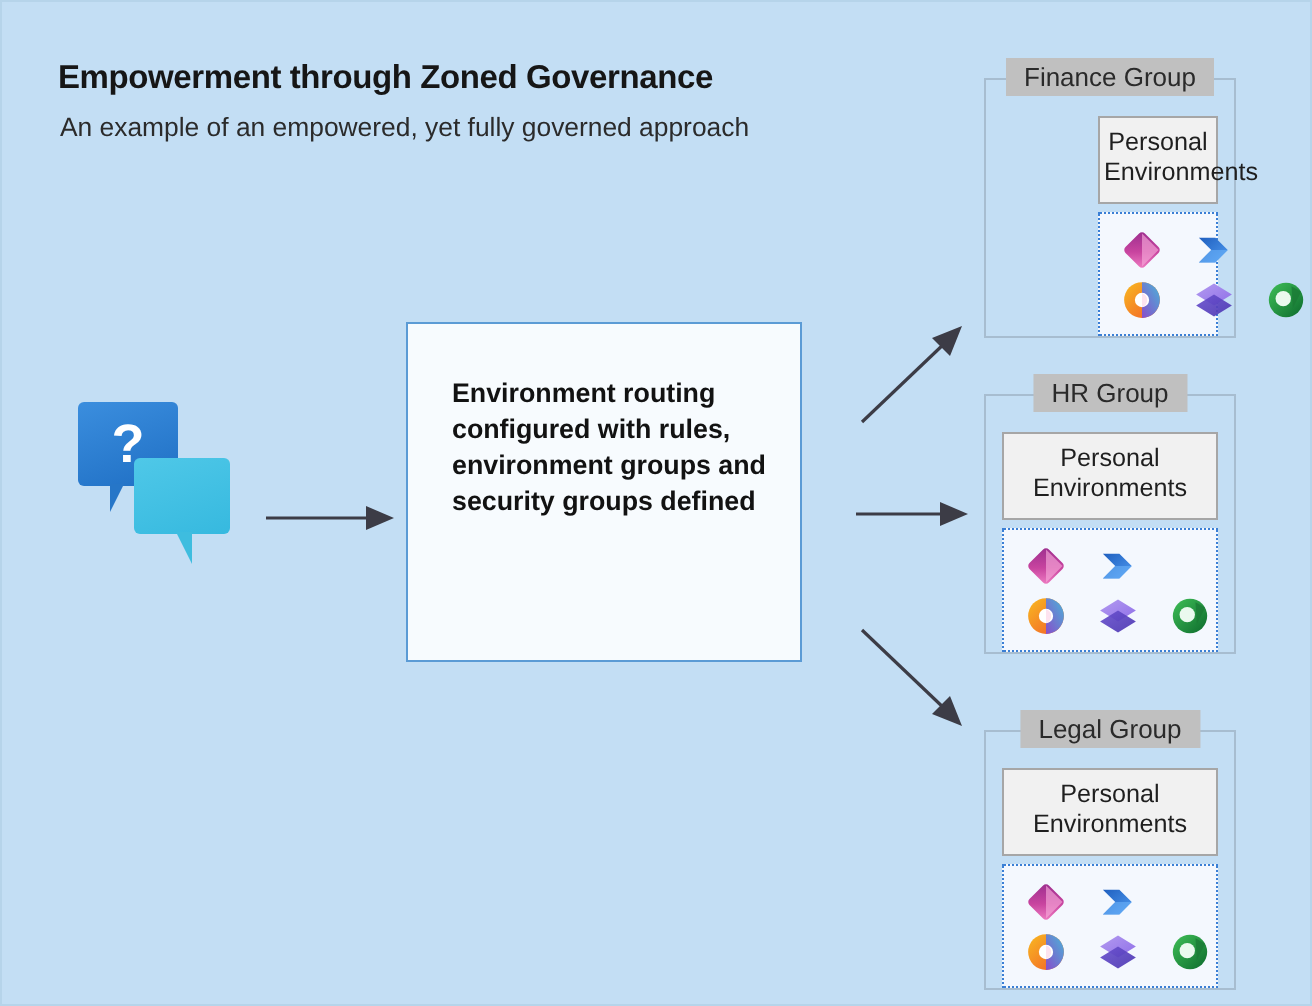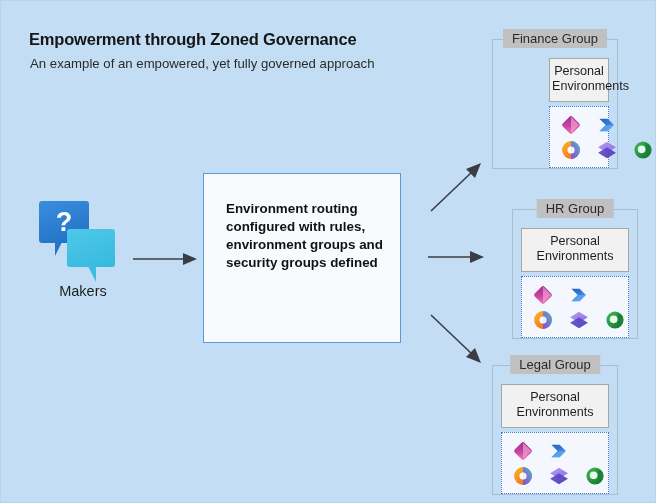--- a/index.html
+++ b/index.html
@@ -108,21 +108,21 @@
     width: 112px;
     text-align: center;
     font-size: 14.5px;
     color: #1f1f1f;
   }
 
   
   #center-box {
     position: absolute;
     left: 202px;
-    top: 172px;
+    top: 160px;
     width: 198px;
     height: 170px;
     background: #f7fbfe;
     border: 1.3px solid #5b9bd5;
     box-sizing: border-box;
   }
   #center-box-text {
     position: absolute;
     left: 22px;
     top: 26px;
@@ -184,38 +184,37 @@
     justify-content: flex-start;
     align-items: center;
     gap: 14px;
     padding-left: 6px;
     height: 24px;
   }
   .icon-row + .icon-row { margin-top: 1px; }
   .app-icon { width: 22px; height: 22px; display: block; flex: 0 0 auto; }
 
   #finance-group { left: 491px; top: 38px;  height: 130px; padding-left: 48px; }
-  #hr-group      { left: 491px; top: 208px; height: 130px; margin-left: 20px; }
+  #hr-group      { left: 491px; top: 196px; height: 130px; }
   #legal-group   { left: 491px; top: 364px; height: 130px; }
 </style>
 </head>
 <body>
 
 <div id="canvas">
 
   <div id="subtitle">An example of an empowered, yet fully governed approach</div>
   <div id="title">Empowerment through Zoned Governance</div>
 
   <div id="makers">
     <div class="bubble bubble-back"></div>
     <div class="bubble-back-tail"></div>
     <div class="qmark">?</div>
     <div class="bubble bubble-front"></div>
     <div class="bubble-front-tail"></div>
-    <div id="makers-label">Makers</div>
   </div>
 
   <svg class="arrow-svg" style="left:132px; top:248px;" width="68" height="20" viewBox="0 0 68 20">
     <line x1="0" y1="10" x2="52" y2="10" stroke="#3c3c46" stroke-width="1.6"></line>
     <polygon points="50,4 64,10 50,16" fill="#3c3c46"></polygon>
   </svg>
 
   <div id="center-box">
     <div id="center-box-text">Environment routing configured with rules, environment groups and security groups defined</div>
   </div>

